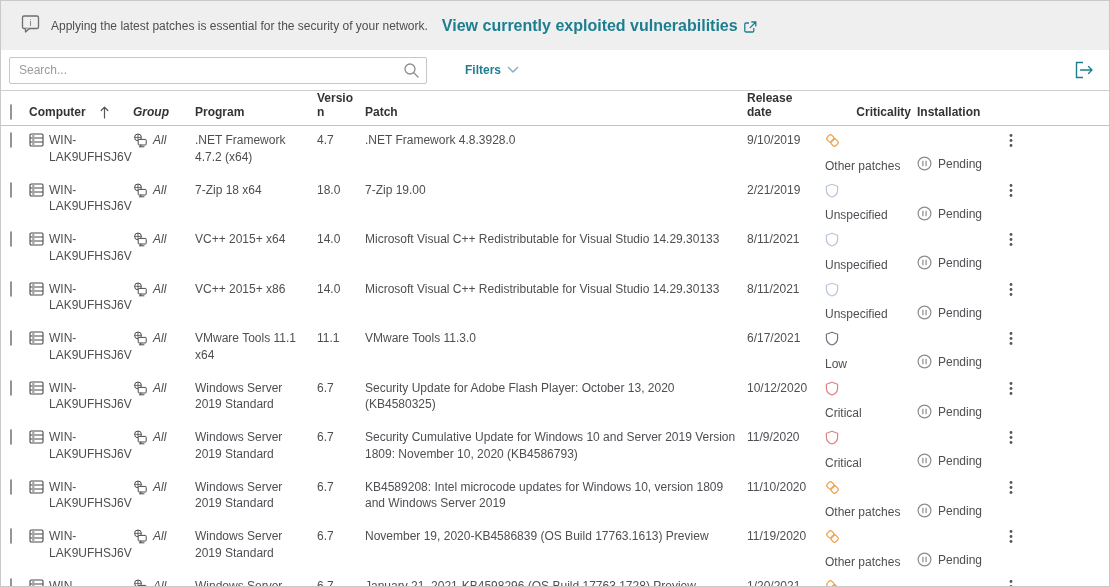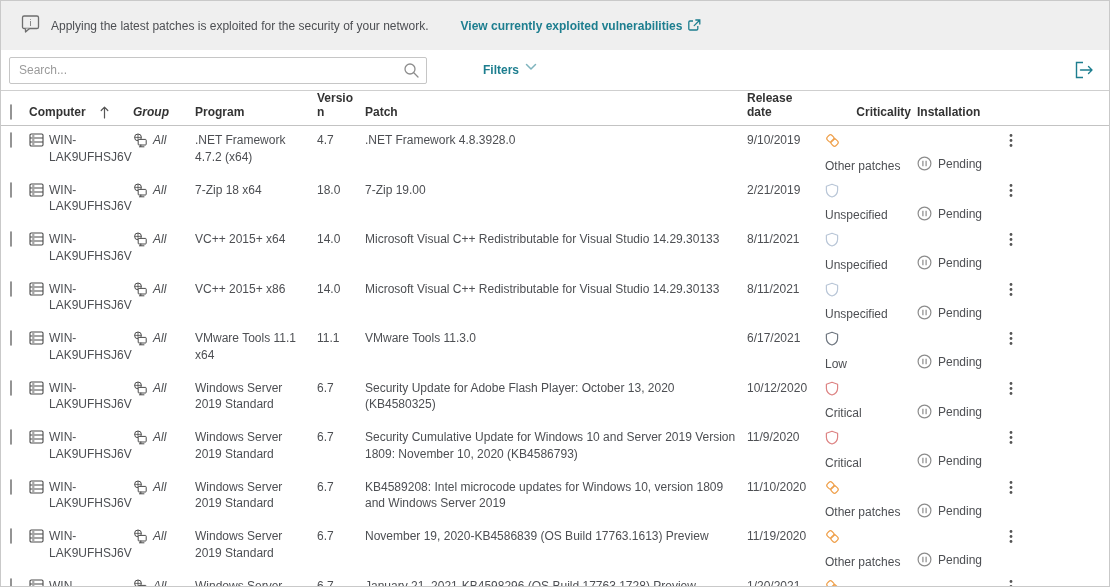--- a/index.html
+++ b/index.html
@@ -13,33 +13,33 @@
   
   .titlebar { height:39px; display:flex; align-items:center; padding:0 14px; background:#fff; border-bottom:1px solid #d2d2d2; }
   .back-btn { display:flex; align-items:center; cursor:pointer; margin-right:10px; }
   .page-title { font-size:15px; font-weight:bold; color:#15232d; letter-spacing:.2px; }
   .title-kebab { margin-left:auto; cursor:pointer; padding:2px 4px; }
 
   
   .banner { height:49px; background:#efefef; display:flex; align-items:center; padding:0 20px; }
   .banner-icon { margin-right:10px; flex:none; }
   .banner-text { font-size:12px; color:#4d4f53; }
-  .banner-link { display:flex; align-items:center; gap:5px; margin-left:32px; font-size:12px; font-weight:bold; color:#1d7e8f; text-decoration:none; cursor:pointer; }
+  .banner-link { display:flex; align-items:flex-end; gap:5px; margin-left:14px; font-size:16px; font-weight:bold; color:#1d7e8f; text-decoration:none; cursor:pointer; }
 
   
   .toolbar { height:40px; display:flex; align-items:center; padding:0 14px 0 8px; background:#fff; }
   .searchbox { position:relative; width:418px; height:27px; }
   .searchbox input {
     width:100%; height:100%; border:1px solid #c6c6c6; border-radius:2px;
     padding:0 12px 0 9px; font-size:12px; color:#4d4f53; outline:none;
     font-family:"Liberation Sans","DejaVu Sans",sans-serif;
   }
   .searchbox input::placeholder { color:#9b9b9b; }
   .search-icon { position:absolute; right:7px; top:5px; }
-  .filters { display:flex; gap:6px; margin-left:42px; cursor:pointer;padding-left:14px; }
+  .filters { display:flex; align-items:center; gap:6px; margin-left:24px; cursor:pointer;padding-left:14px; }
   .filters-label { font-size:12px; font-weight:bold; color:#1d7e8f; }
   .export-btn { margin-left:auto; cursor:pointer; display:flex; align-items:center; }
 
   
   .table { width:100%; }
   .thead { display:flex; align-items:flex-end; height:36px; padding-bottom:6px; border-top:1px solid #cfcfcf; border-bottom:1px solid #c3c3c3; font-size:12px; font-weight:bold; color:#333; }
   .tbody .trow { display:flex; align-items:flex-start; min-height:42.4px; font-size:12px; line-height:16.5px; color:#4d4f53; }
   .trow { padding-top:6px; }
 
   
@@ -82,21 +82,21 @@
 
 
   <div class="banner">
     <span class="banner-icon">
       <svg width="20" height="20" viewBox="0 0 20 20" fill="none">
         <rect x="1.5" y="2" width="16" height="12.5" rx="1.6" stroke="#6e6e6e" stroke-width="1.3"></rect>
         <path d="M4.5 14.5 L4.5 18 L8.5 14.5" stroke="#6e6e6e" stroke-width="1.3" fill="#efefef" stroke-linejoin="round"></path>
         <text x="9.5" y="11.5" text-anchor="middle" font-family="Liberation Sans, sans-serif" font-size="9" fill="#6e6e6e">i</text>
       </svg>
     </span>
-    <span class="banner-text">Applying the latest patches is exploited for the security of your network.</span>
+    <span class="banner-text">Applying the latest patches is essential for the security of your network.</span>
     <a class="banner-link">
       <span>View currently exploited vulnerabilities</span>
       <svg width="15" height="15" viewBox="0 0 15 15" fill="none" stroke="#1d7e8f" stroke-width="1.3">
         <path d="M6 3 H3 a1.2 1.2 0 0 0 -1.2 1.2 v6.6 A1.2 1.2 0 0 0 3 12 h6.6 a1.2 1.2 0 0 0 1.2 -1.2 V8"></path>
         <path d="M7.2 7.6 L12.6 2.2 M8.8 2 h4 v4" stroke-linecap="round"></path>
       </svg>
     </a>
   </div>
 
   <div class="toolbar">

